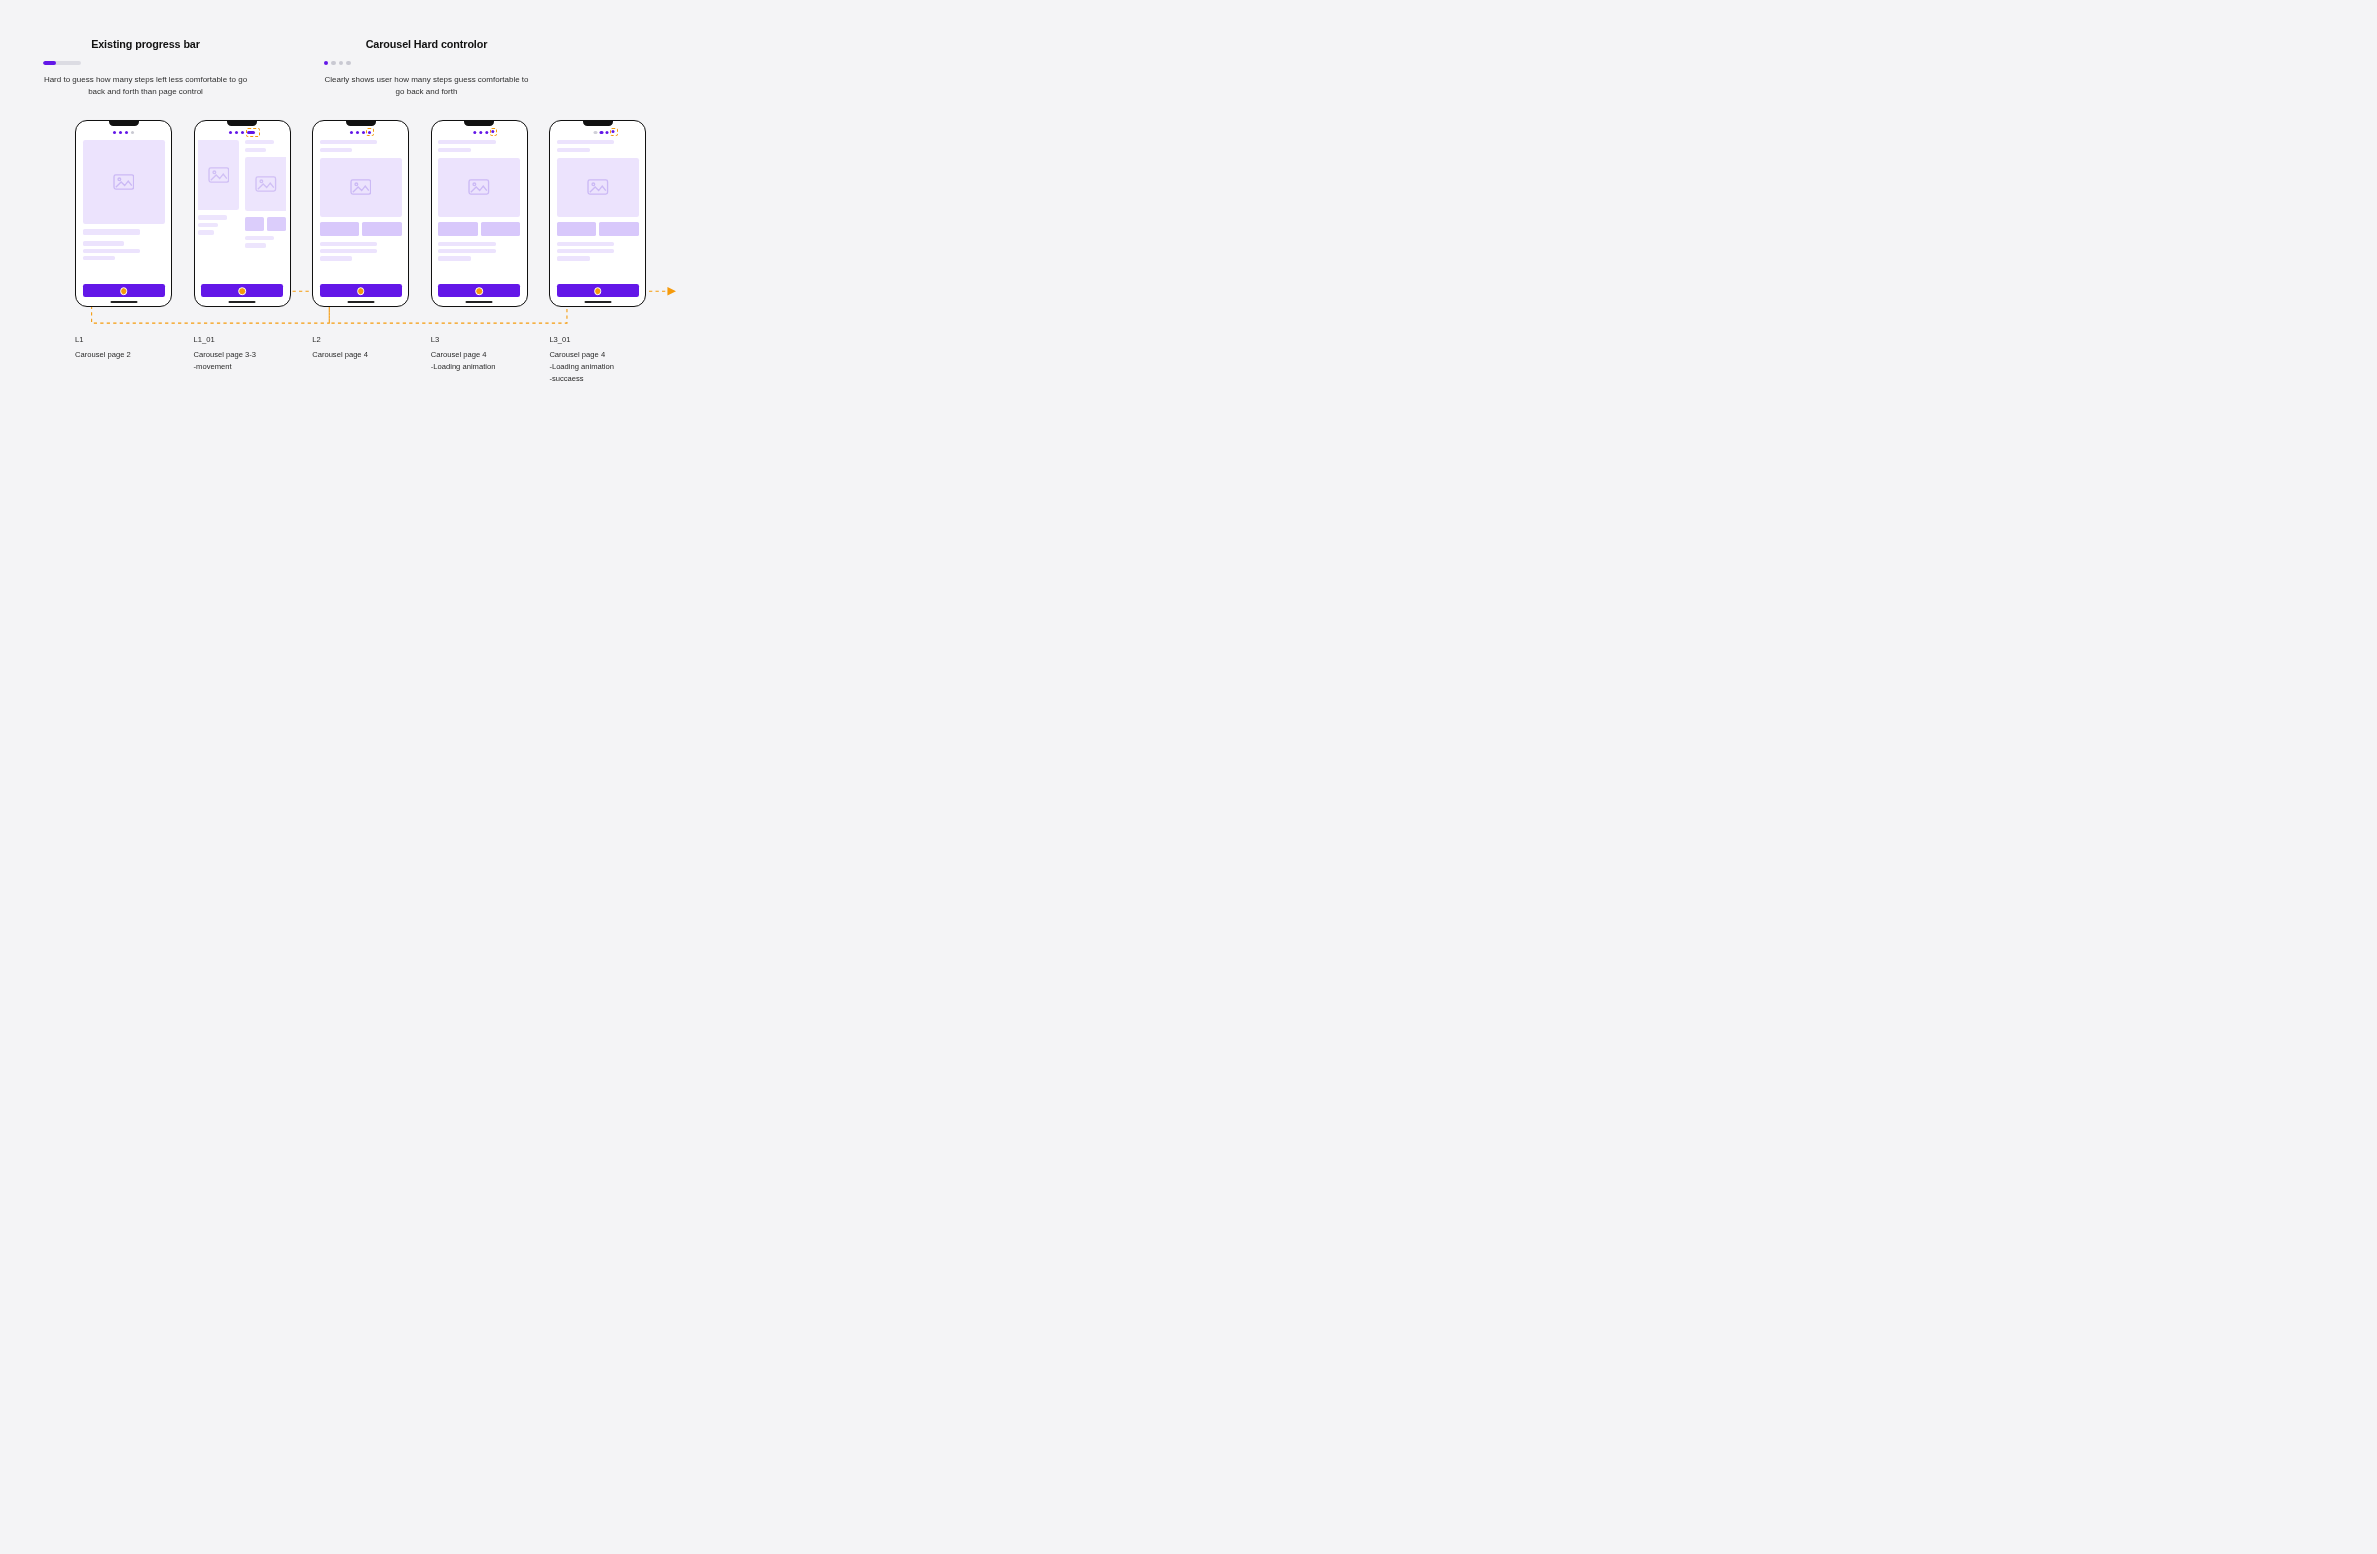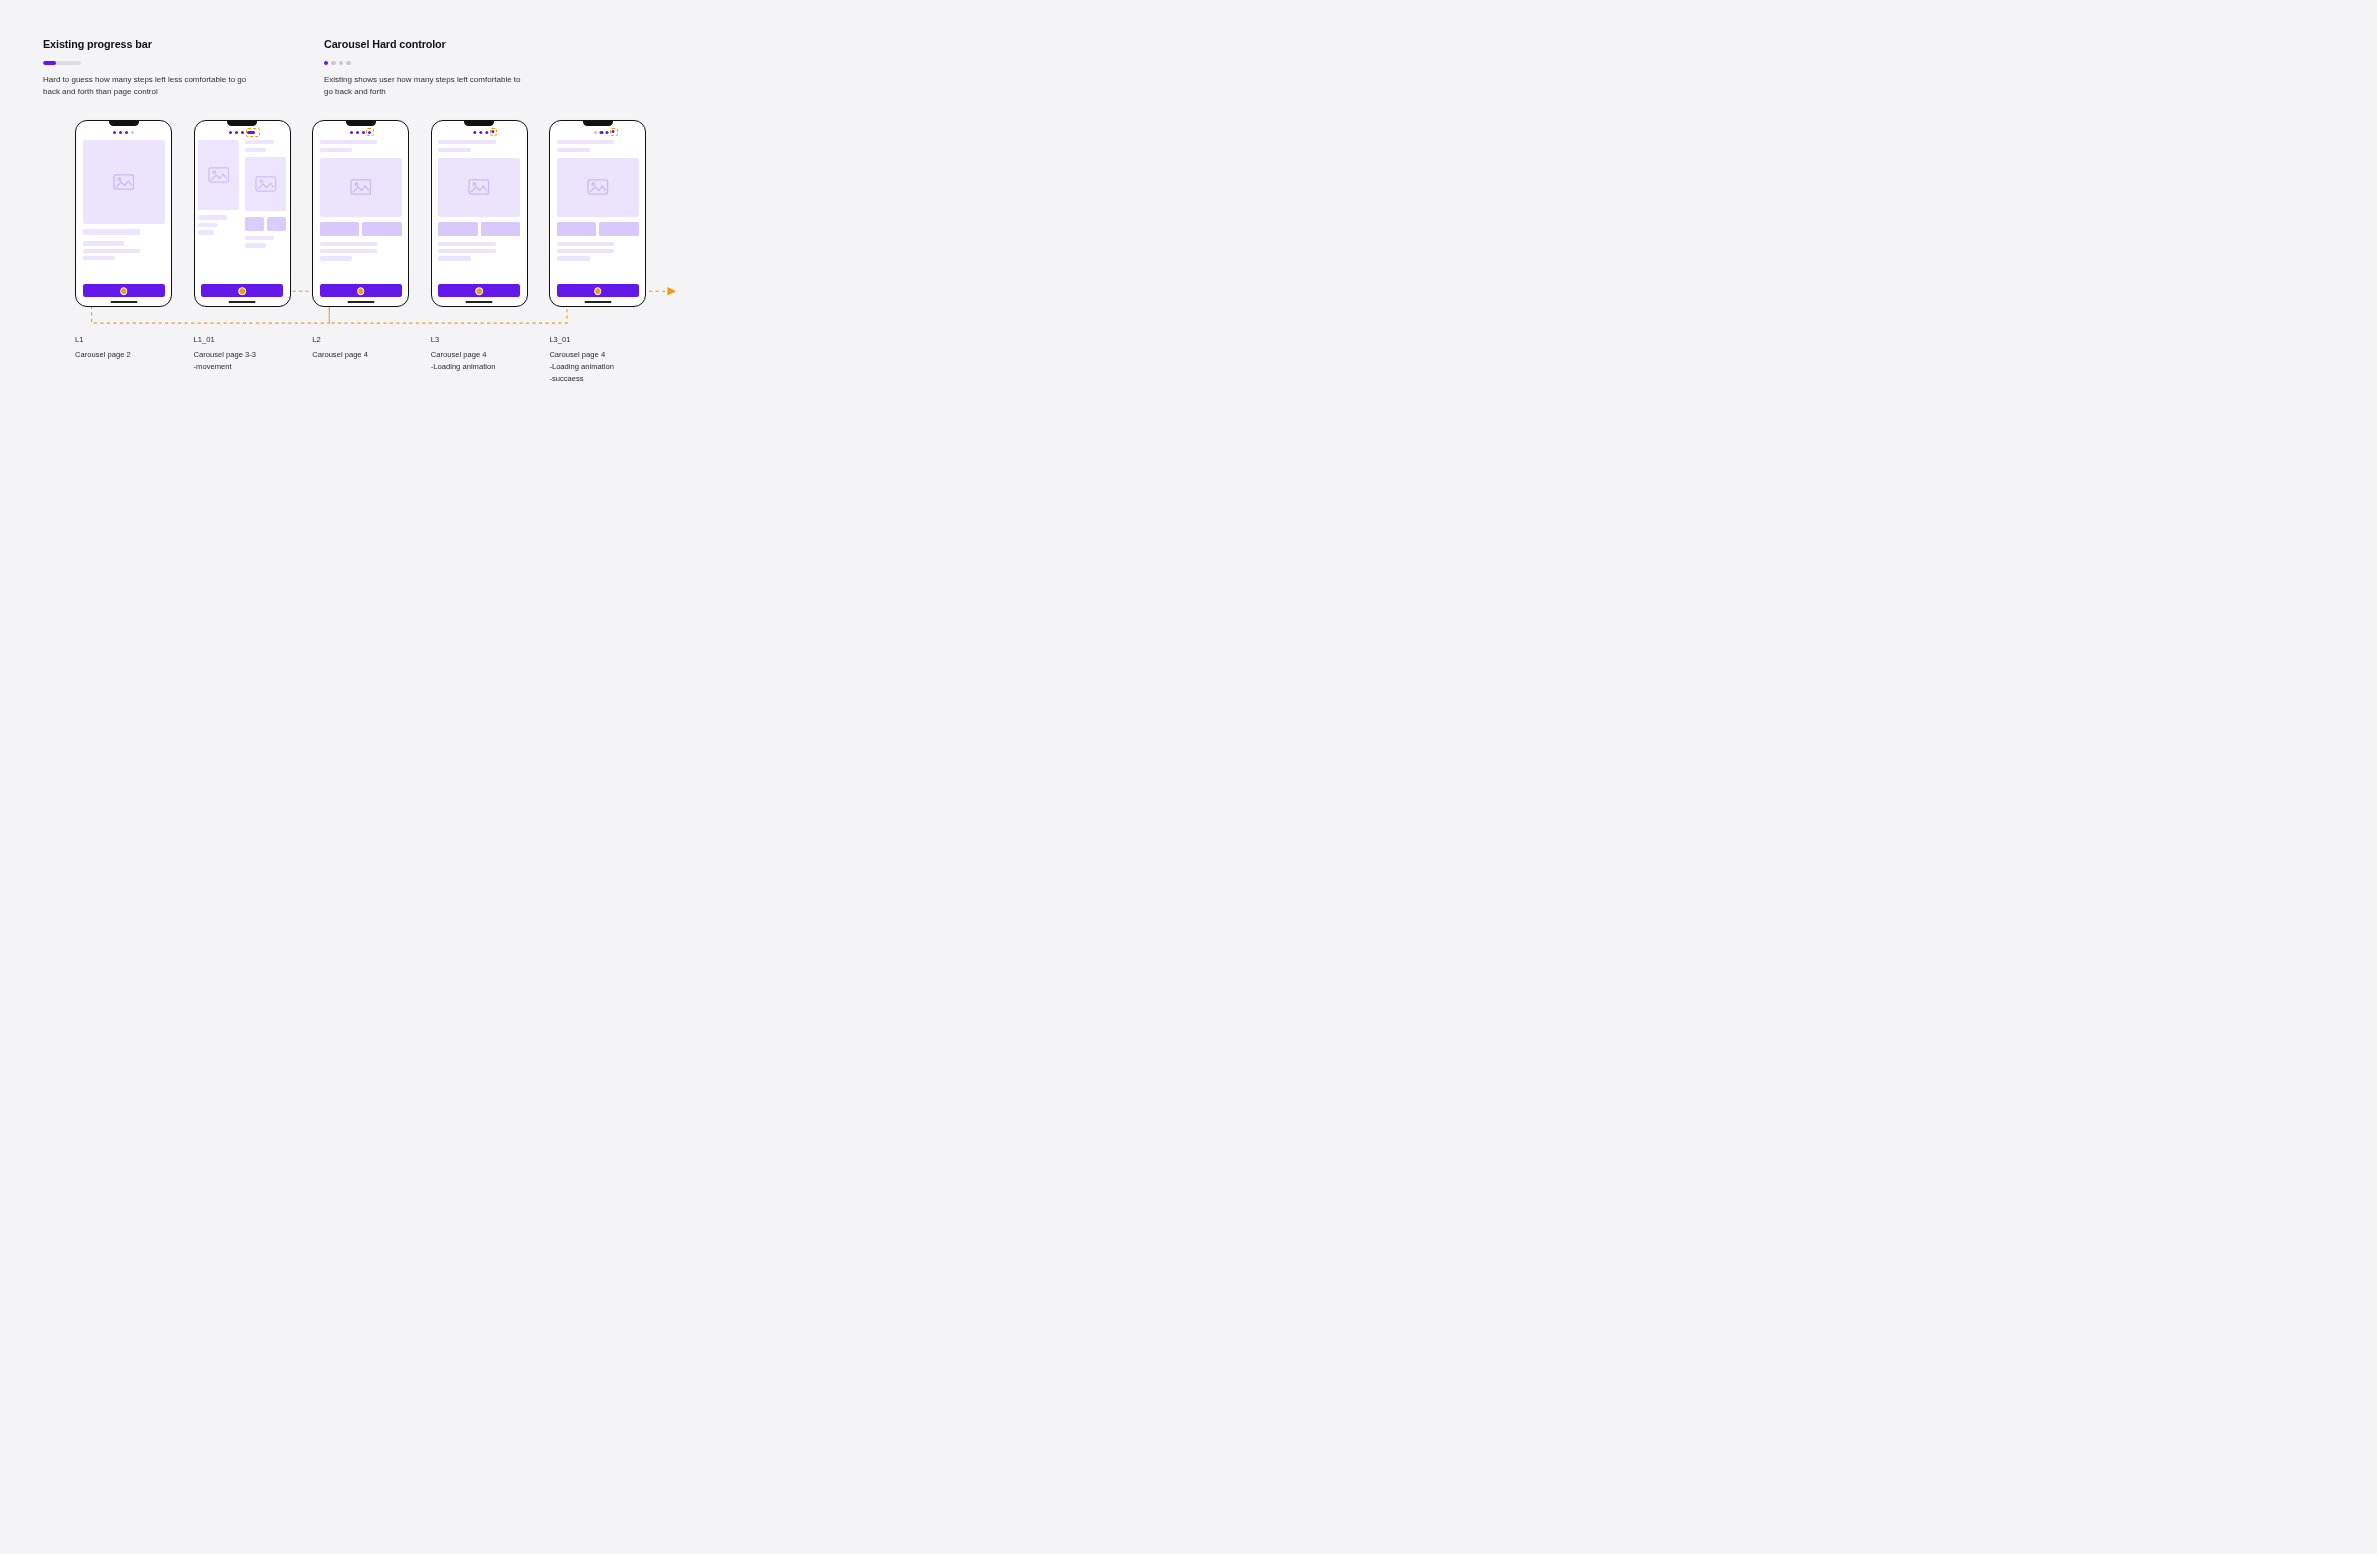--- a/index.html
+++ b/index.html
@@ -22,21 +22,21 @@
     width: 793px;
     height: 518px;
     position: relative;
     padding: 38px 43px 21.6px 43px;
   }
   .headers {
     display: flex;
     gap: 76px;
     margin-bottom: 21.6px;
   }
-  .header-block { width: 205px; }
+  .header-block { width: 205px; text-align: center; }
   .header-title {
     font-size: 10.8px;
     font-weight: 700;
     margin-bottom: 10.8px;
     letter-spacing: -0.01em;
   }
   .progress-bar {
     width: 38px; height: 4.3px; border-radius: 3.2px;
     background: #dcdce3; position: relative; overflow: hidden;
     margin-bottom: 8.6px;
@@ -146,21 +146,21 @@
       <div class="header-desc">Hard to guess how many steps left less comfortable to go back and forth than page control</div>
     </div>
     <div class="header-block">
       <div class="header-title">Carousel Hard controlor</div>
       <div class="page-dots">
         <span class="d on"></span>
           <span class="d"></span>
           <span class="d"></span>
           <span class="d"></span>
       </div>
-      <div class="header-desc">Existing shows user how many steps left comfortable to go back and forth</div>
+      <div class="header-desc">Clearly shows user how many steps guess comfortable to go back and forth</div>
     </div>
   </div>
 
   <div class="phones-row">
 
     <svg class="overlay" width="713" height="281" viewBox="0 0 1320 520">
       <defs>
         <marker id="arrowO" markerWidth="8" markerHeight="8" refX="7" refY="4" orient="auto">
           <path d="M0,0 L8,4 L0,8 z" fill="#f59a0b"></path>
         </marker>

